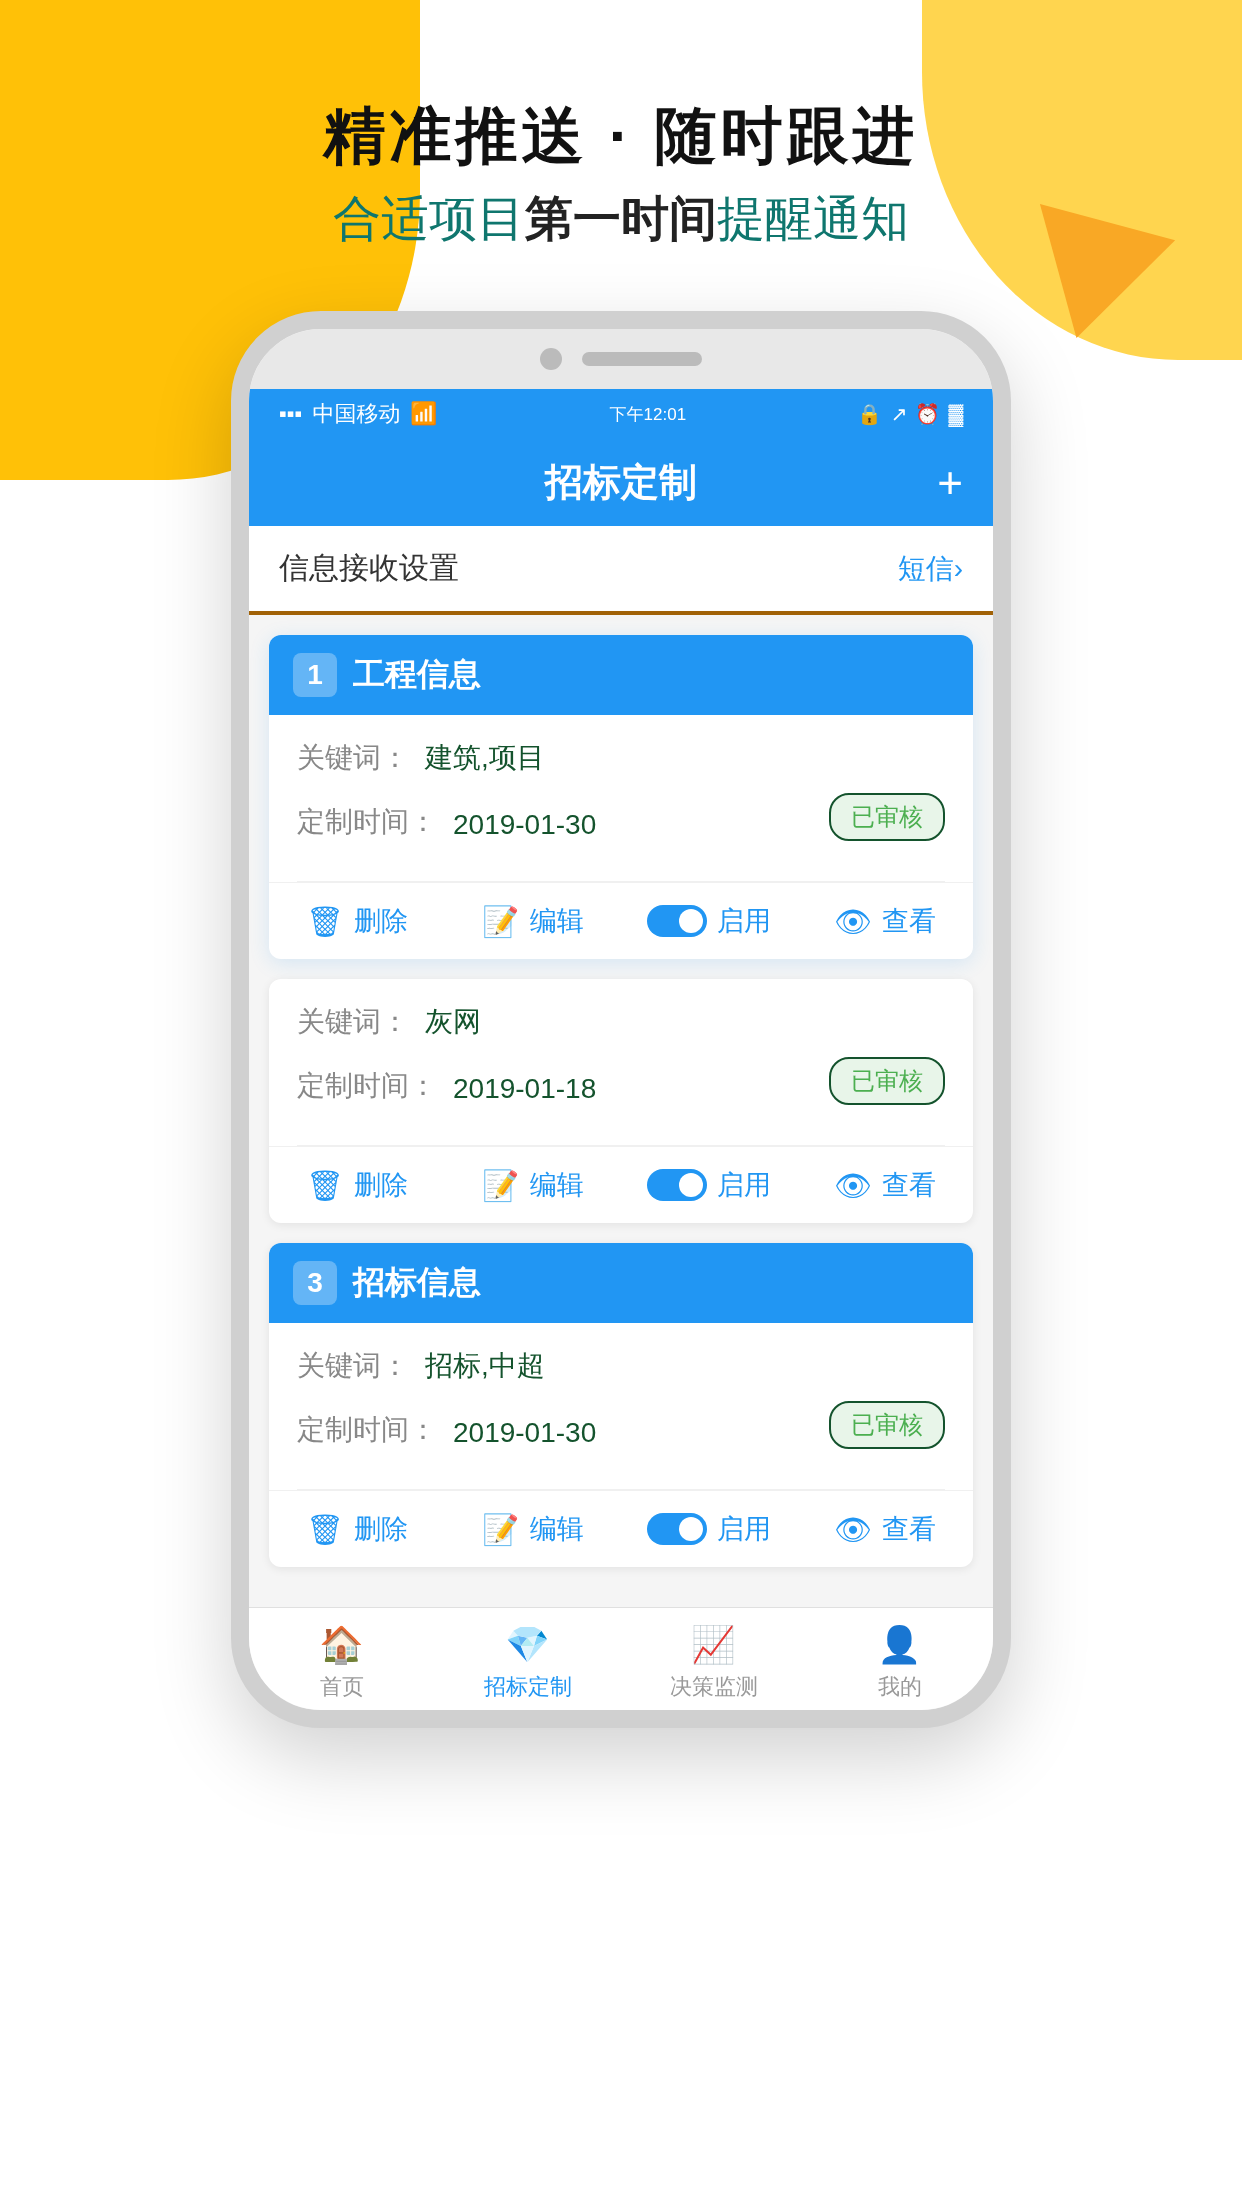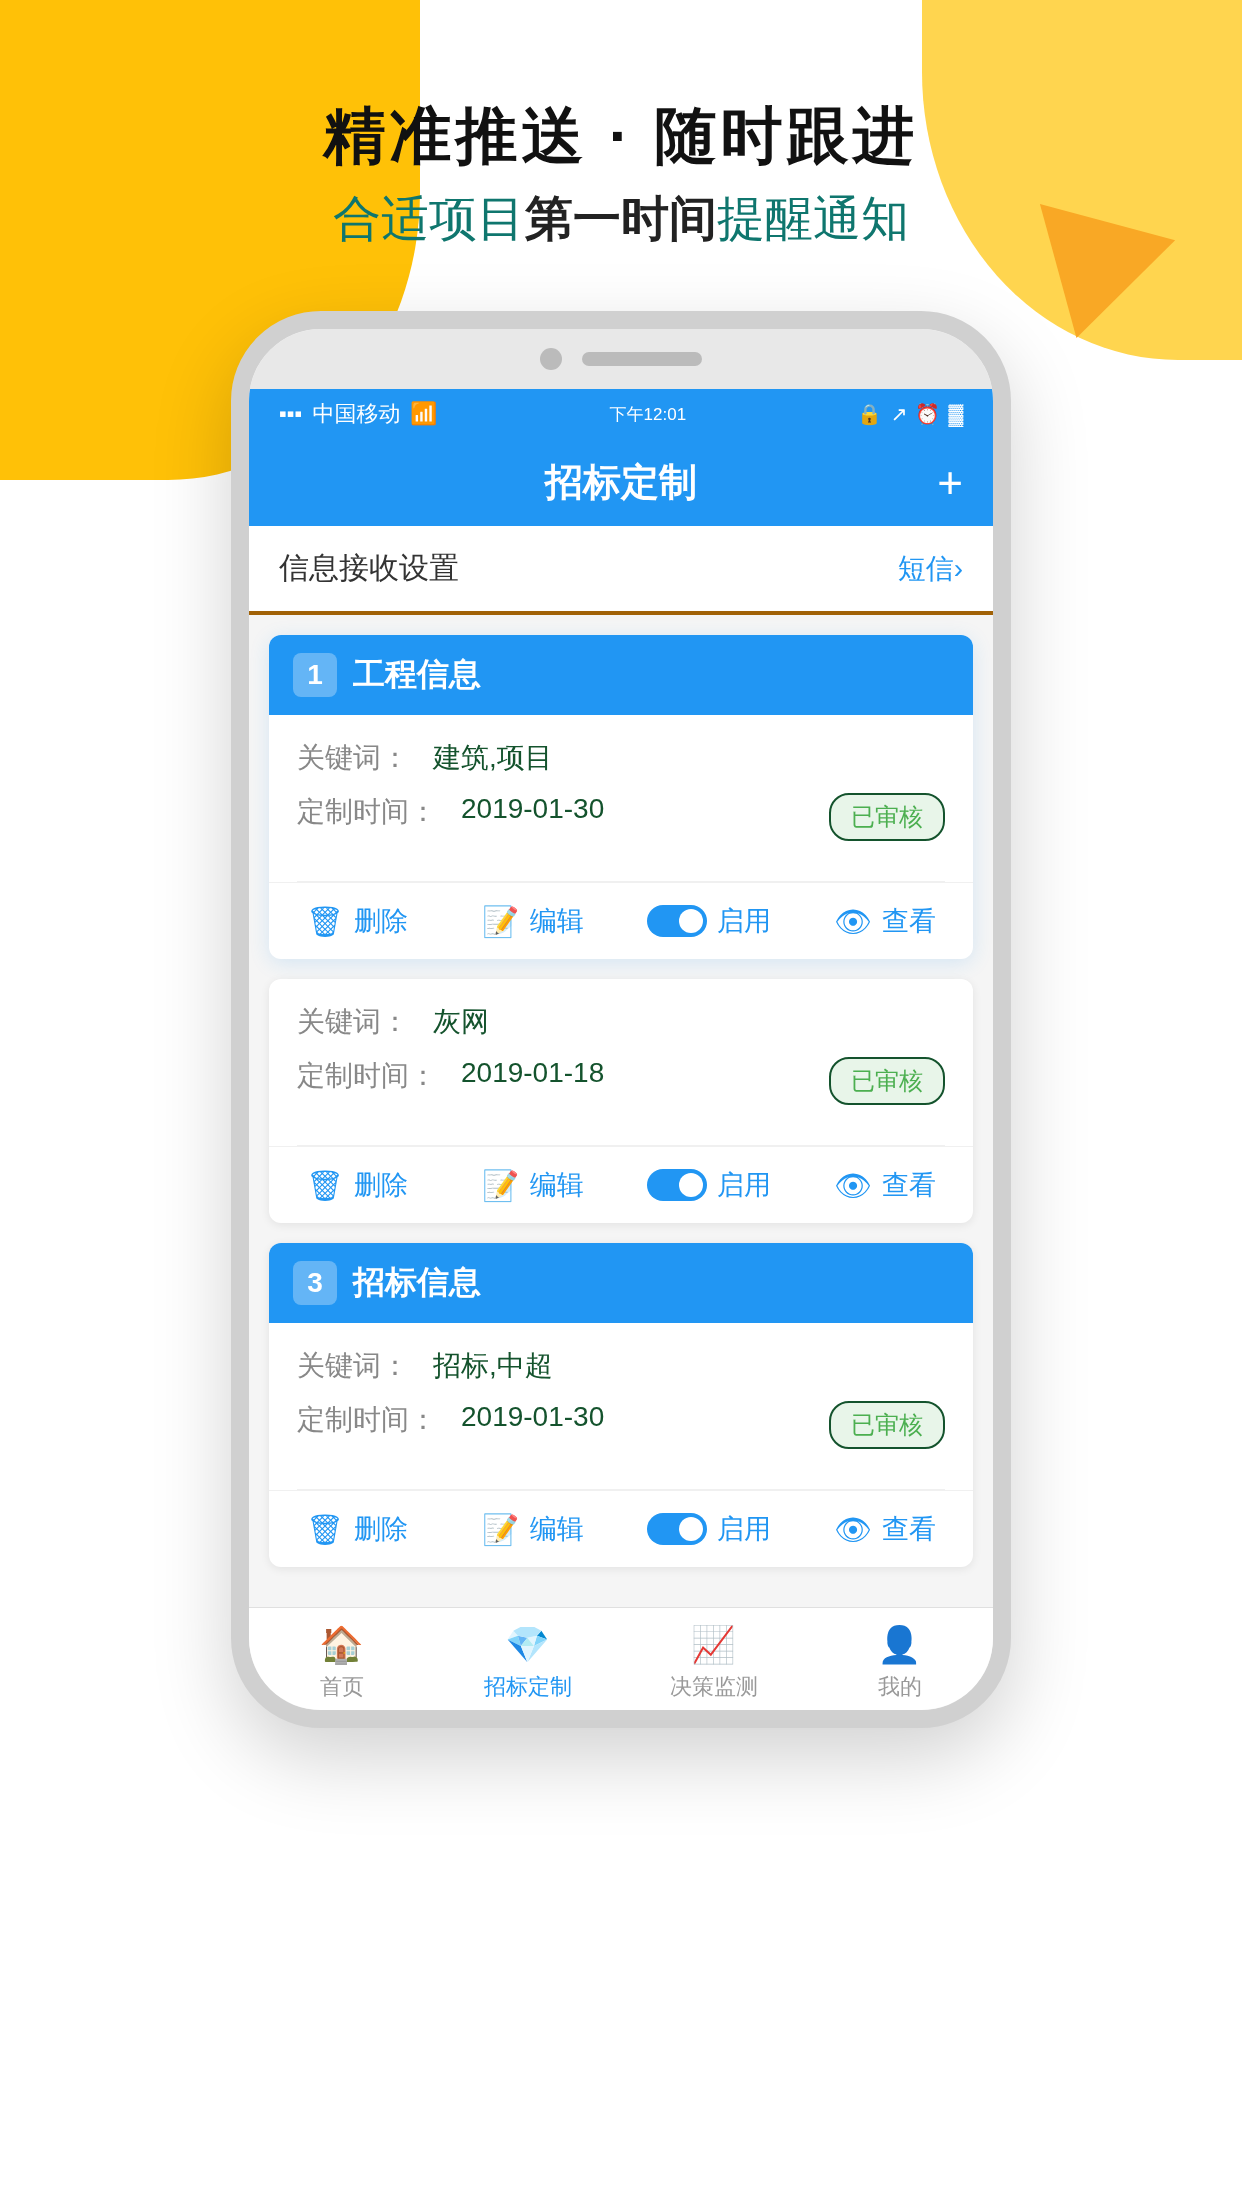--- a/index.html
+++ b/index.html
@@ -190,22 +190,22 @@
       font-weight: 700;
     }
     .card-body {
       padding: 24px 28px;
     }
     .card-row {
       font-size: 28px;
       color: #666;
       margin-bottom: 16px;
       display: flex;
-      align-items: flex-start;
-      gap: 24px;
+      align-items: flex-end;
+      gap: 16px;
     }
     .card-row .label { color: #888; }
     .card-row .value { color: #14532d; font-weight: 500; }
     .status-badge {
       margin-left: auto;
       background: #E8F5E9;
       color: #4CAF50;
       border: 2px solid #14532d;
       border-radius: 20px;
       padding: 6px 20px;

